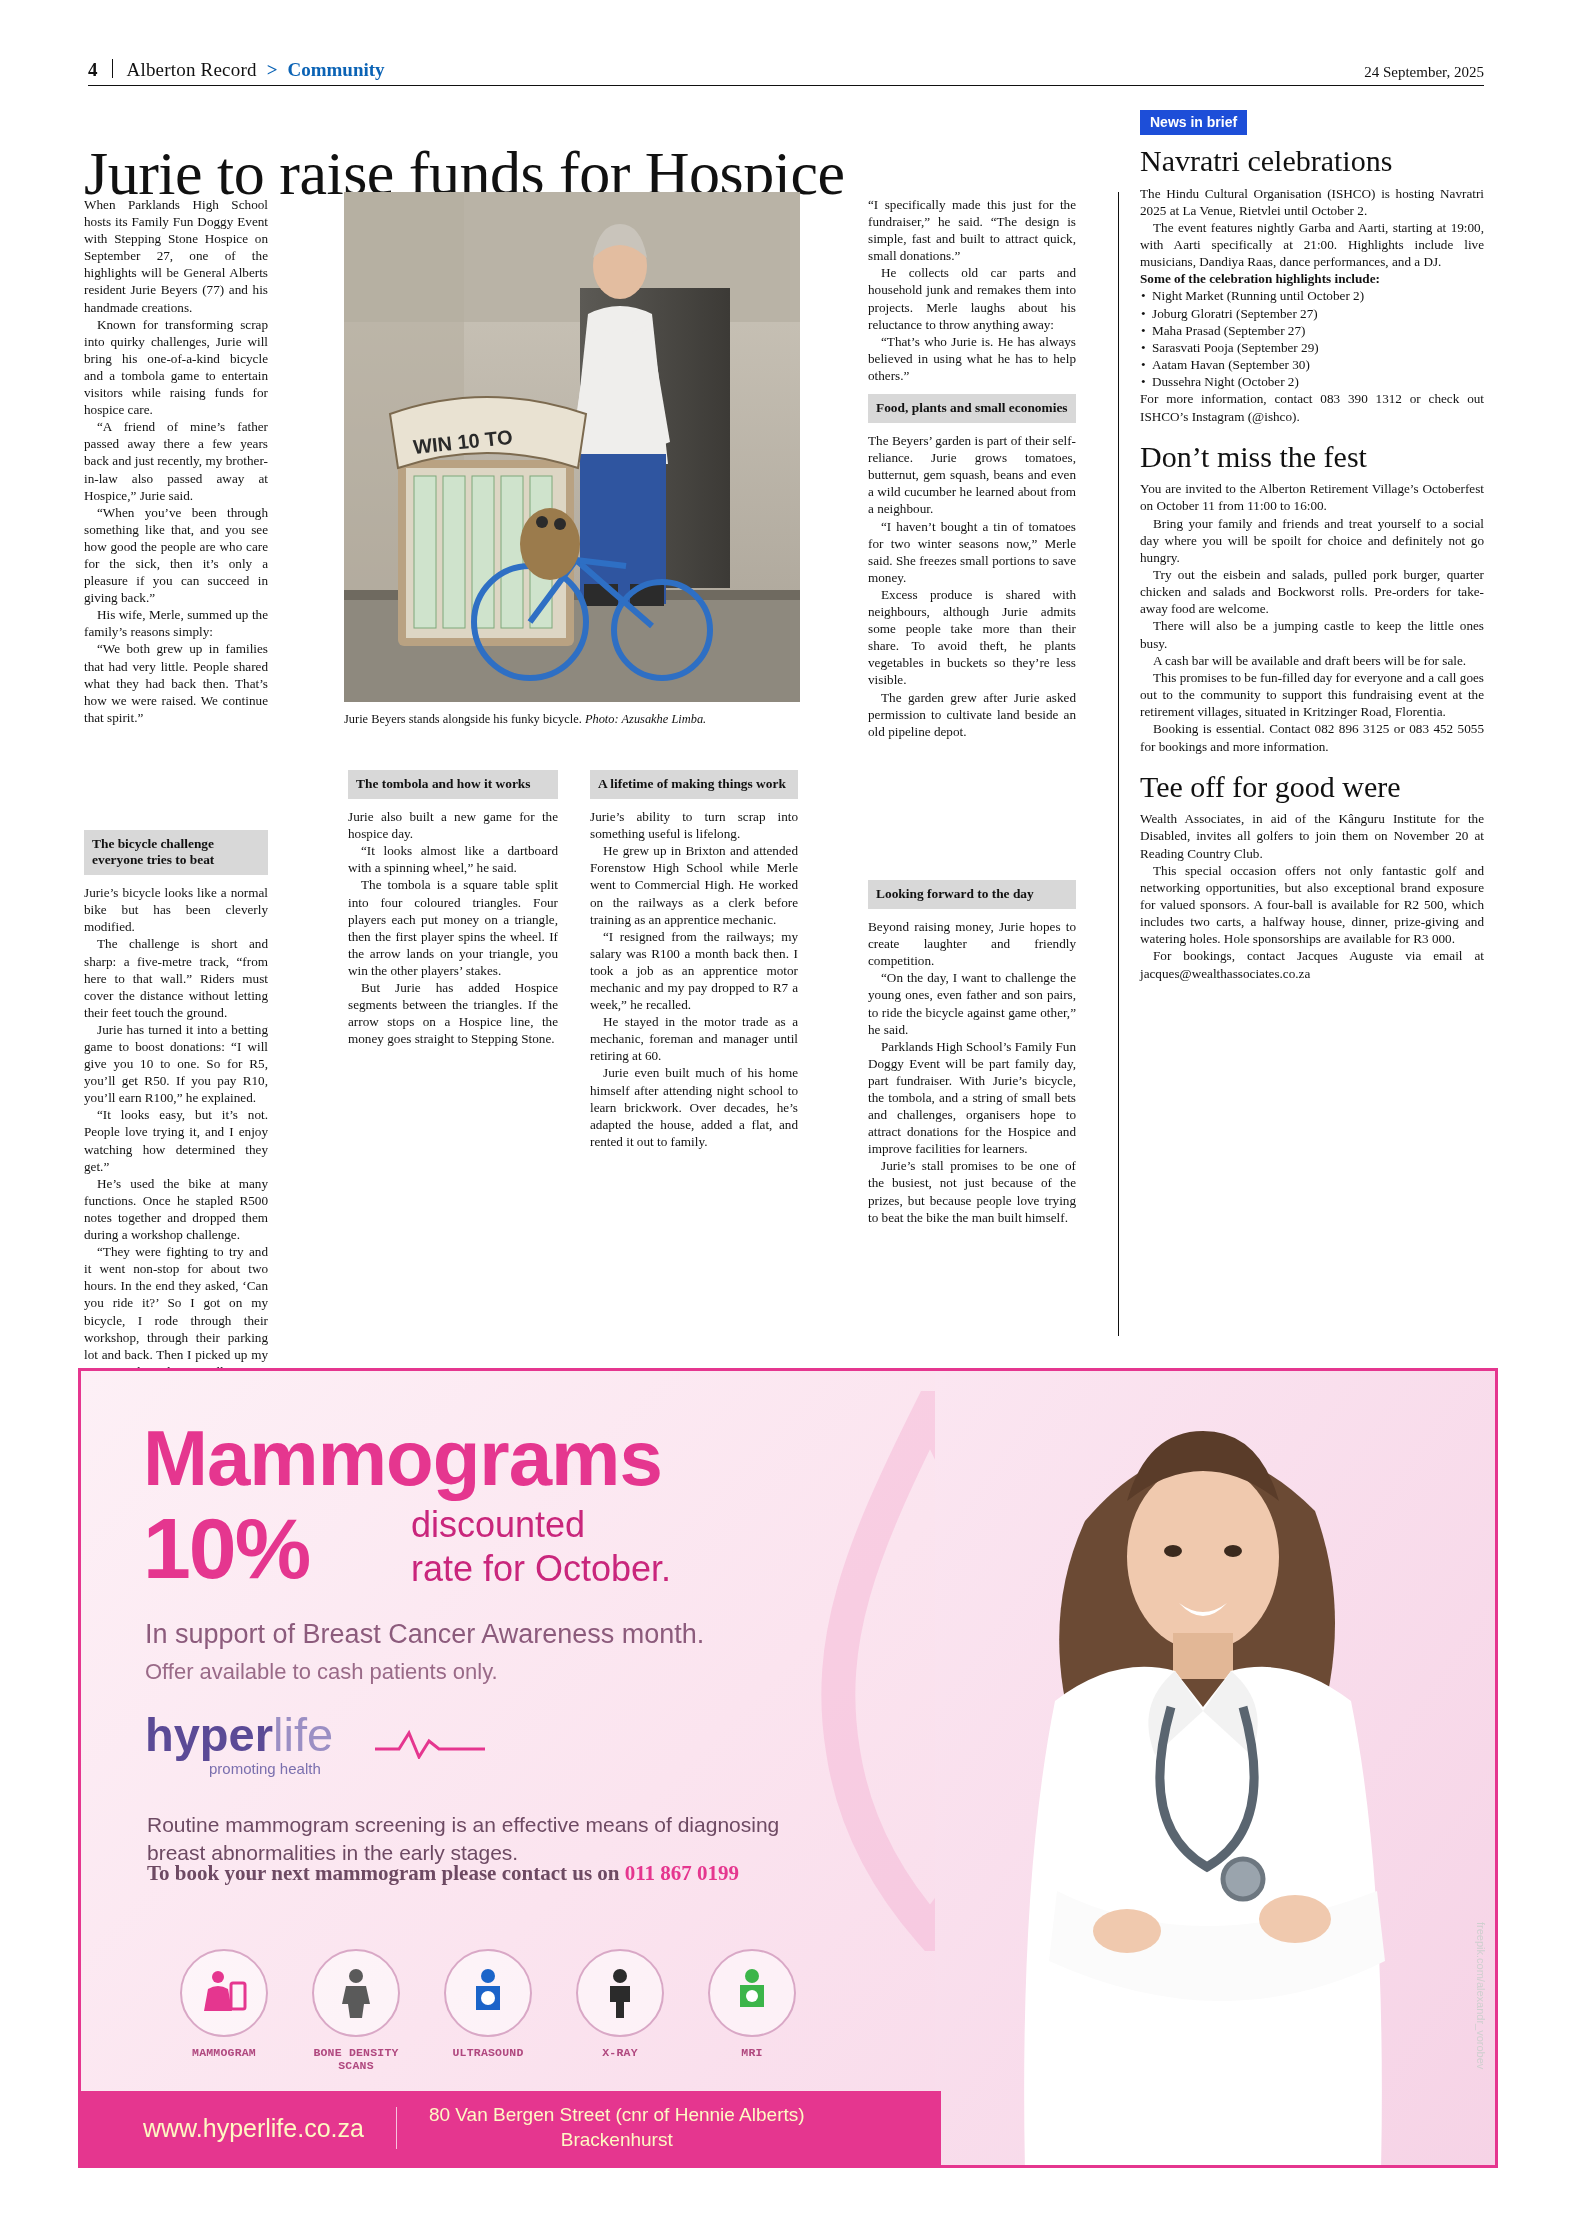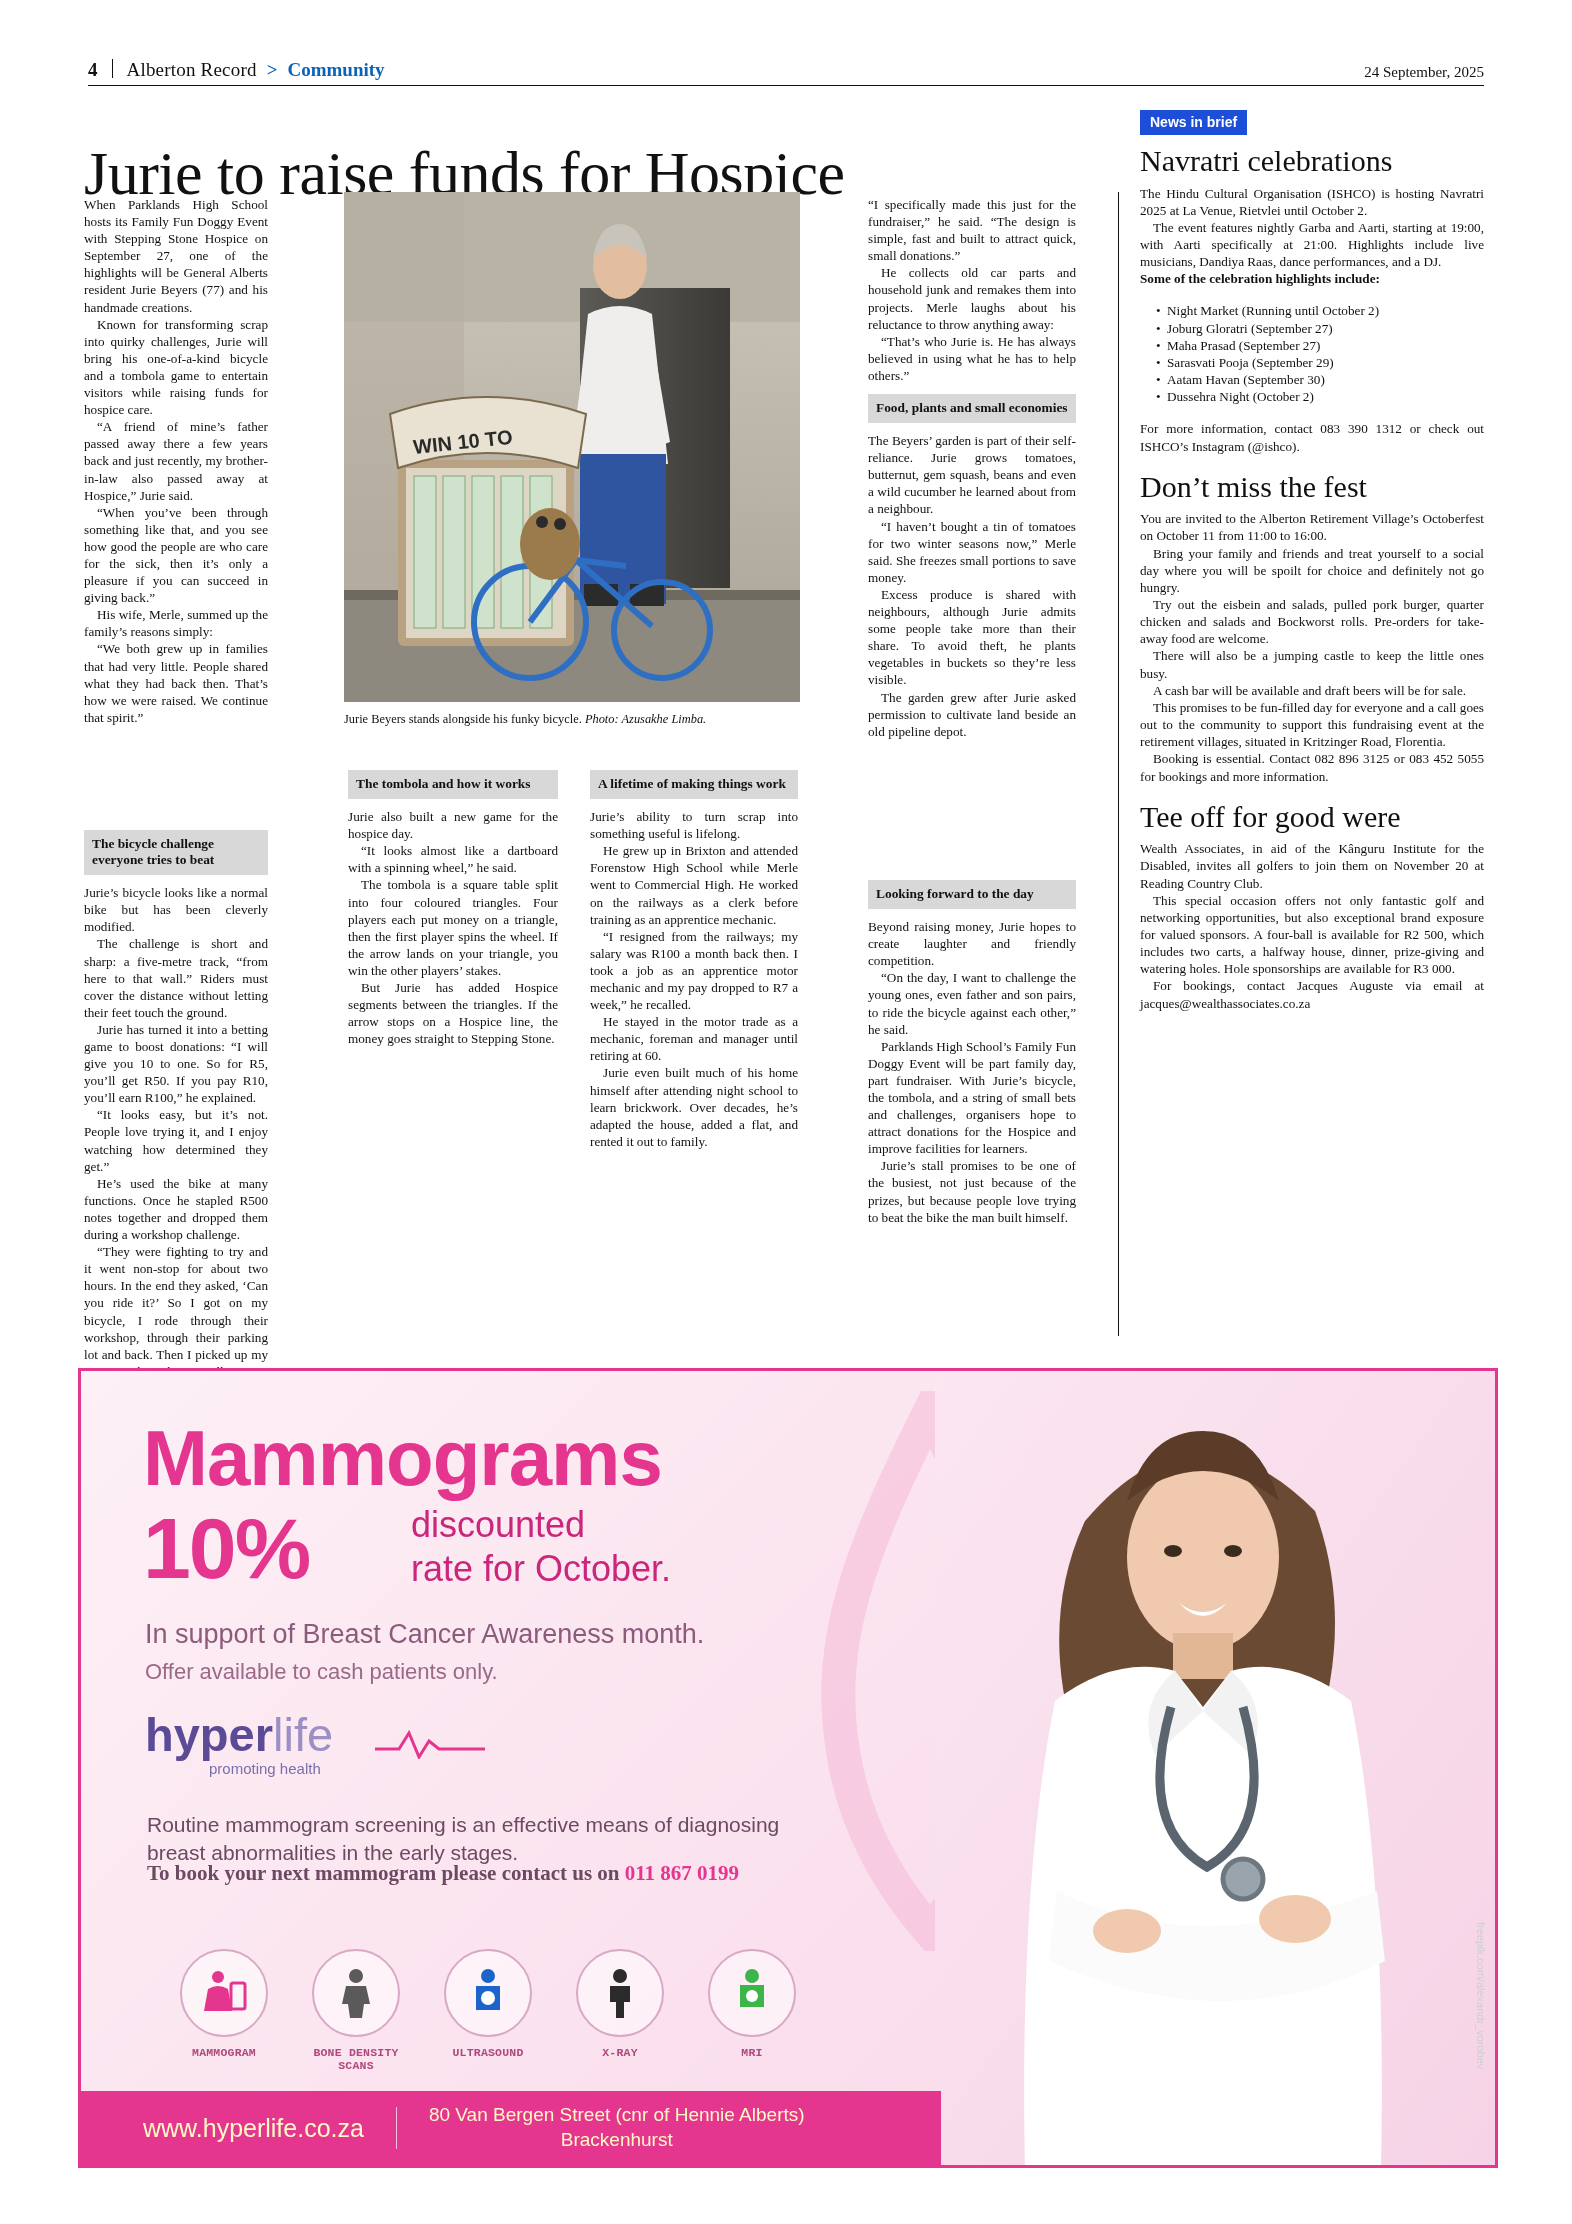--- a/index.html
+++ b/index.html
@@ -75,21 +75,21 @@
     font-size:14px; padding:4px 10px 5px 10px; margin-bottom:10px;
   }
   .rail h2 {
     font-size:30px; font-weight:400; margin:0 0 8px 0; line-height:1.05;
     font-family:"Liberation Serif", serif;
   }
   .rail .body { font-size:13.2px; line-height:1.3; text-align:justify; }
   .rail .body p { margin:0; text-indent:13px; }
   .rail .body p.noindent { text-indent:0; }
   .rail .body p.bold { font-weight:bold; text-indent:0; }
-  .rail ul { margin:15px; padding:0; list-style:none; }
+  .rail ul { margin:0; padding:0; list-style:none; }
   .rail li { text-indent:0; padding-left:12px; position:relative; }
   .rail li:before { content:"•"; position:absolute; left:1px; }
   .rail .sect { margin-top:16px; }
 
   
   .ad {
     position:absolute; left:78px; top:1368px; width:1420px; height:800px;
     background:linear-gradient(135deg,#fdf0f6 0%,#fbe4ef 45%,#f7d5e8 100%);
     border:3px solid #e5368f;
     overflow:hidden;
@@ -300,21 +300,21 @@
     <div class="subhead">Food, plants and small economies</div>
     <p class="noindent">The Beyers’ garden is part of their self-reliance. Jurie grows tomatoes, butternut, gem squash, beans and even a wild cucumber he learned about from a neighbour.</p>
     <p>“I haven’t bought a tin of tomatoes for two winter seasons now,” Merle said. She freezes small portions to save money.</p>
     <p>Excess produce is shared with neighbours, although Jurie admits some people take more than their share. To avoid theft, he plants vegetables in buckets so they’re less visible.</p>
     <p>The garden grew after Jurie asked permission to cultivate land beside an old pipeline depot.</p>
   </div>
 
   <div class="col" id="col4">
     <div class="subhead first">Looking forward to the day</div>
     <p class="noindent">Beyond raising money, Jurie hopes to create laughter and friendly competition.</p>
-    <p>“On the day, I want to challenge the young ones, even father and son pairs, to ride the bicycle against each other,” he said.</p>
+    <p>“On the day, I want to challenge the young ones, even father and son pairs, to ride the bicycle against game other,” he said.</p>
     <p>Parklands High School’s Family Fun Doggy Event will be part family day, part fundraiser. With Jurie’s bicycle, the tombola, and a string of small bets and challenges, organisers hope to attract donations for the Hospice and improve facilities for learners.</p>
     <p>Jurie’s stall promises to be one of the busiest, not just because of the prizes, but because people love trying to beat the bike the man built himself.</p>
   </div>
 
   <div class="rail-divider"></div>
 
   <div class="rail">
     <div class="nib-badge">News in brief</div>
 
     

